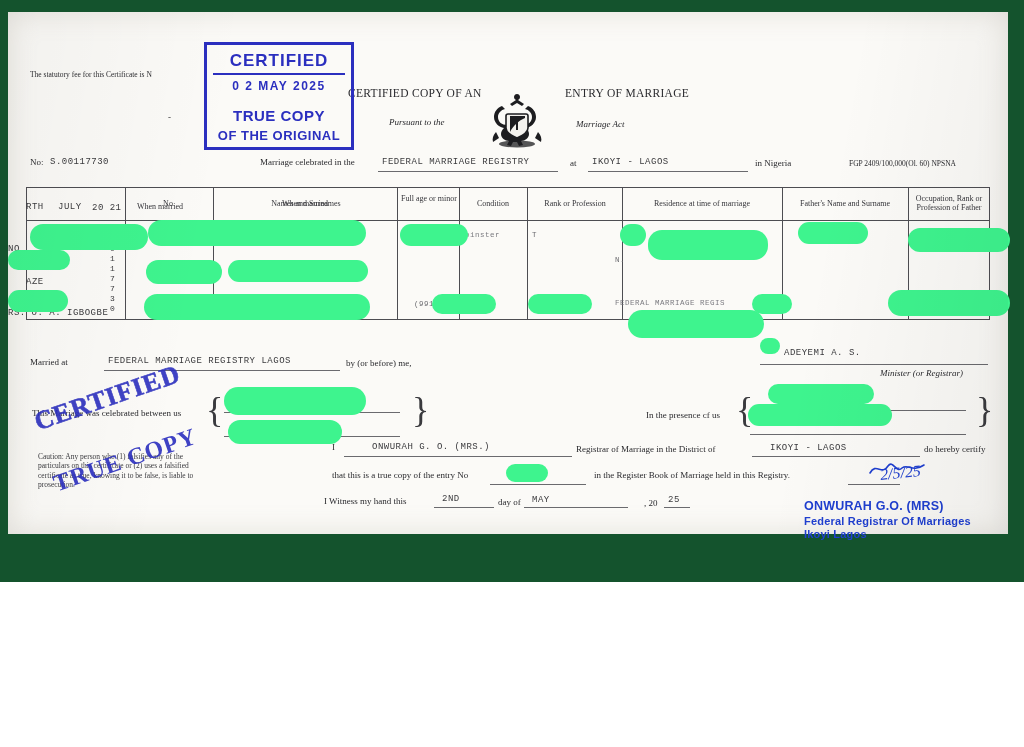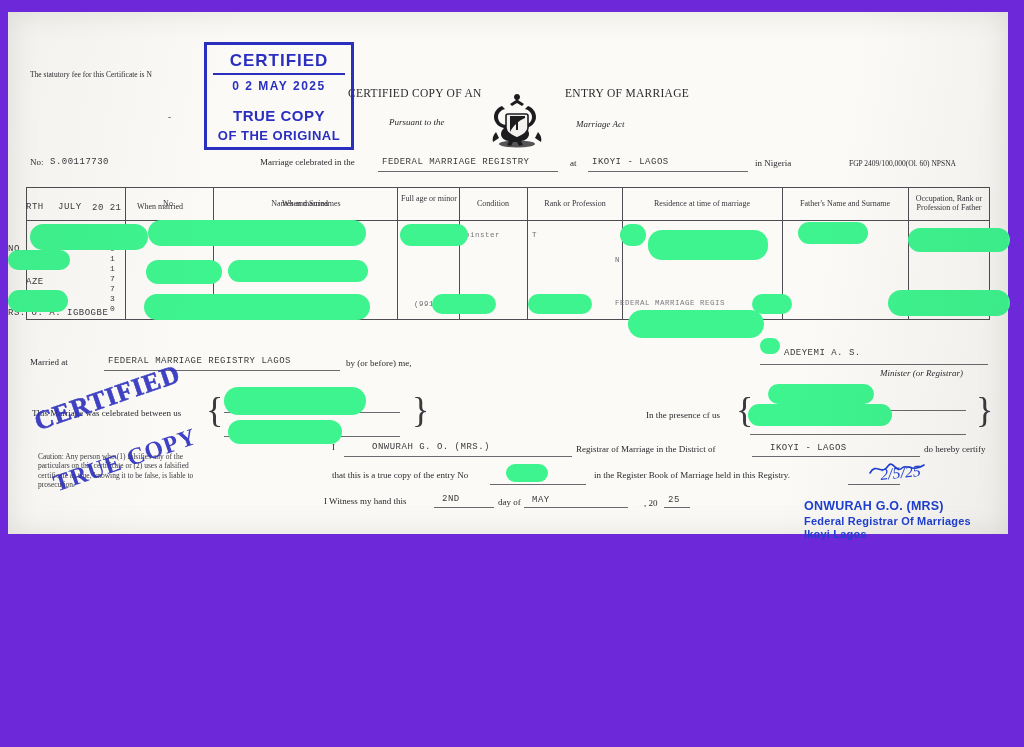--- a/index.html
+++ b/index.html
@@ -9,22 +9,22 @@
   }
   body {
     width: 1024px;
     height: 747px;
     overflow: hidden;
     font-family: "Liberation Serif", serif;
   }
   #page {
     position: relative;
     width: 1024px;
-    height: 747px;
-    background: #6d28d9;
+    height: 582px;
+    background: #14532d;
   }
   
   #scan {
     position: absolute;
     left: 8px;
     top: 12px;
     width: 1000px;
     height: 522px;
     background: #fbfaf7;
     box-shadow: inset 0 0 28px rgba(160,150,135,0.25);

